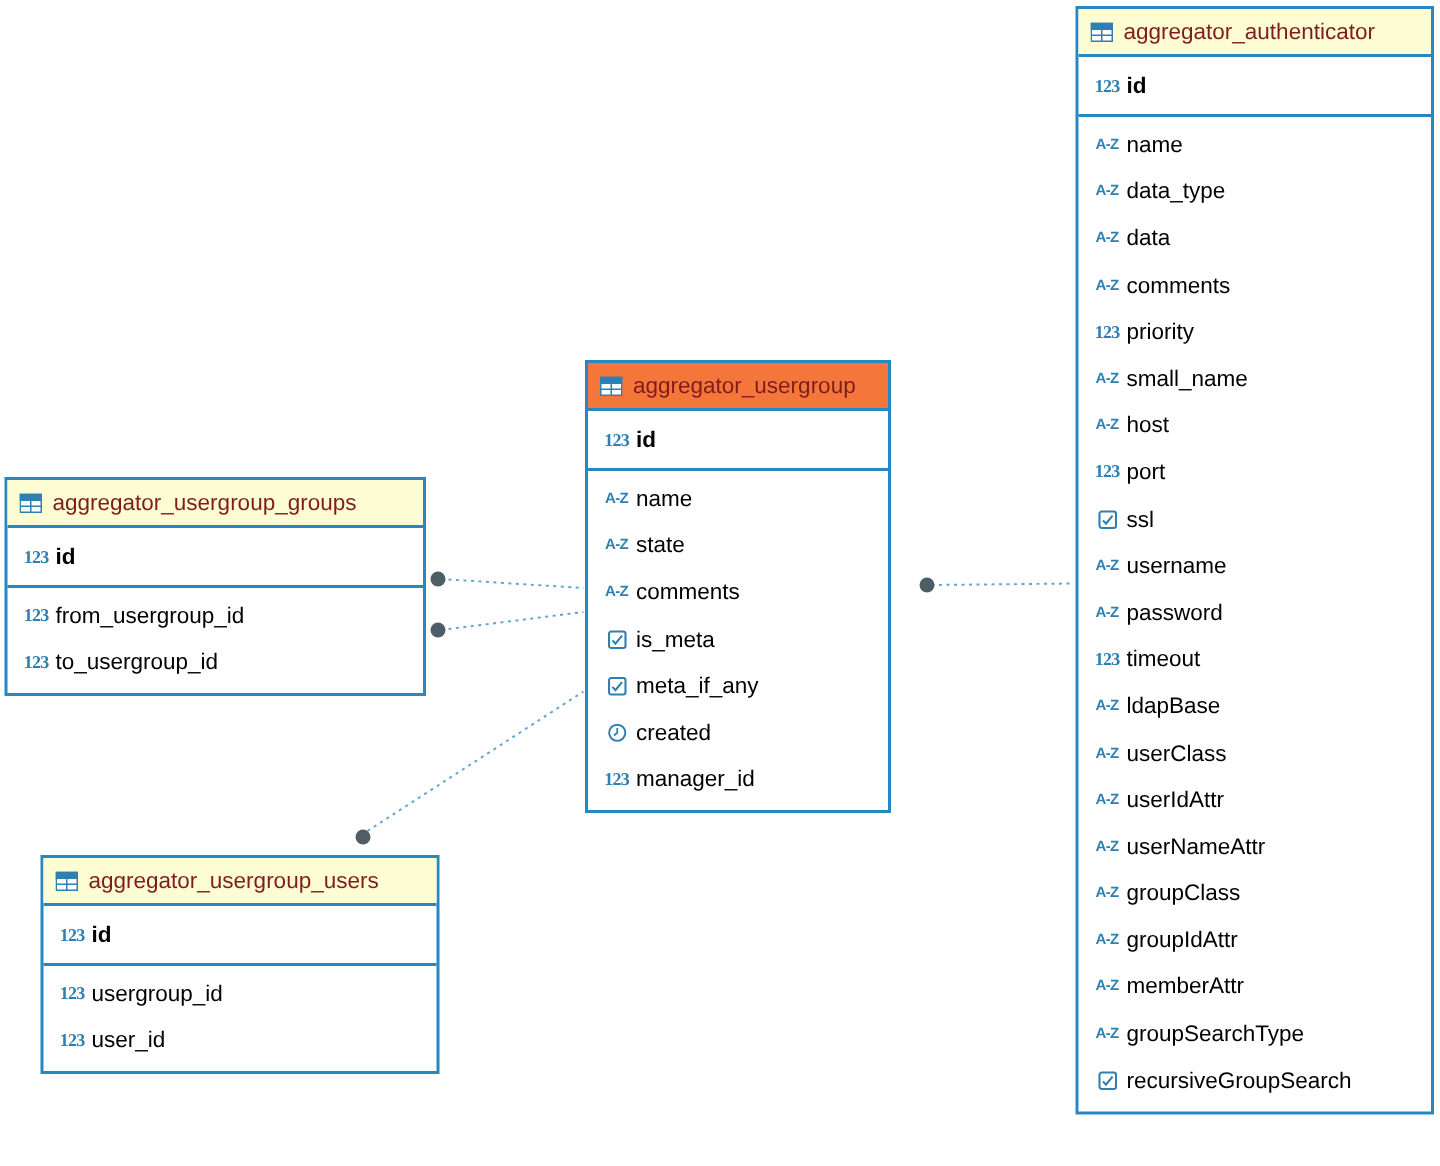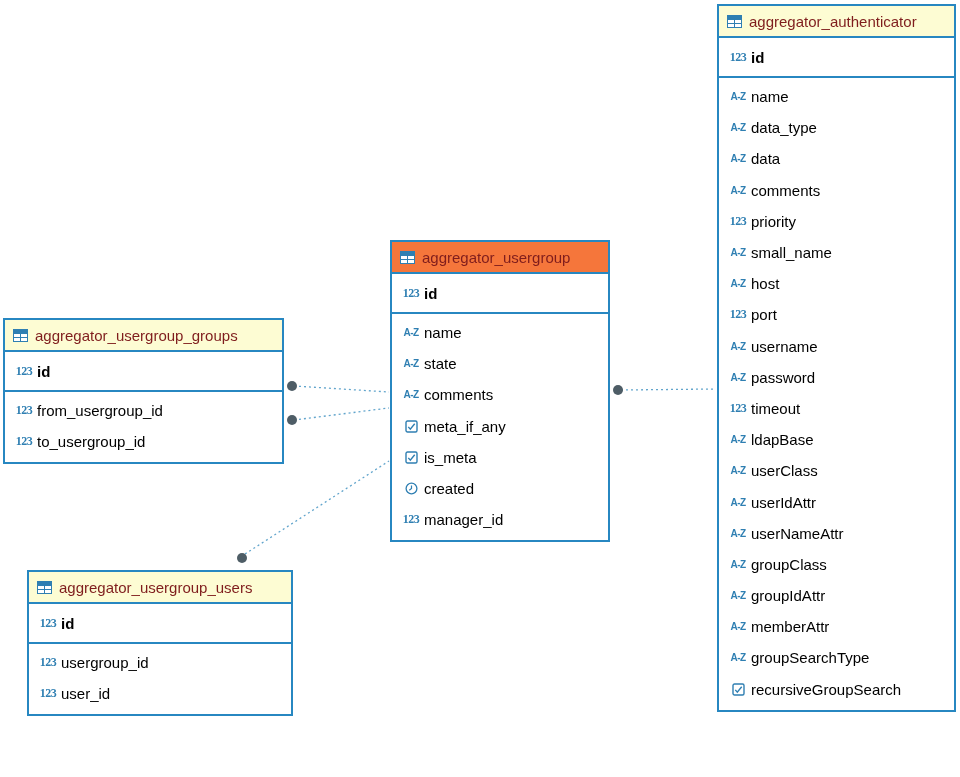--- a/index.html
+++ b/index.html
@@ -128,96 +128,105 @@
             <span class="cname">host</span>
           </div>
           <div class="col-row">
             <span class="icon-wrap">
               <span class="icon-123">123</span>
             </span>
             <span class="cname">port</span>
           </div>
           <div class="col-row">
             <span class="icon-wrap">
-              <span class="icon-az">A-Z</span>
-            </span>
-            <span class="cname">username</span>
-          </div>
-          <div class="col-row">
-            <span class="icon-wrap">
-              <span class="icon-az">A-Z</span>
-            </span>
-            <span class="cname">password</span>
-          </div>
-          <div class="col-row">
-            <span class="icon-wrap">
-              <span class="icon-123">123</span>
-            </span>
-            <span class="cname">timeout</span>
-          </div>
-          <div class="col-row">
-            <span class="icon-wrap">
-              <span class="icon-az">A-Z</span>
-            </span>
-            <span class="cname">ldapBase</span>
-          </div>
-          <div class="col-row">
-            <span class="icon-wrap">
-              <span class="icon-az">A-Z</span>
-            </span>
-            <span class="cname">userClass</span>
-          </div>
-          <div class="col-row">
-            <span class="icon-wrap">
-              <span class="icon-az">A-Z</span>
-            </span>
-            <span class="cname">userIdAttr</span>
-          </div>
-          <div class="col-row">
-            <span class="icon-wrap">
-              <span class="icon-az">A-Z</span>
-            </span>
-            <span class="cname">userNameAttr</span>
-          </div>
-          <div class="col-row">
-            <span class="icon-wrap">
-              <span class="icon-az">A-Z</span>
-            </span>
-            <span class="cname">groupClass</span>
-          </div>
-          <div class="col-row">
-            <span class="icon-wrap">
-              <span class="icon-az">A-Z</span>
-            </span>
-            <span class="cname">groupIdAttr</span>
-          </div>
-          <div class="col-row">
-            <span class="icon-wrap">
-              <span class="icon-az">A-Z</span>
-            </span>
-            <span class="cname">memberAttr</span>
-          </div>
-          <div class="col-row">
-            <span class="icon-wrap">
-              <span class="icon-az">A-Z</span>
-            </span>
-            <span class="cname">groupSearchType</span>
-          </div>
-          <div class="col-row">
-            <span class="icon-wrap">
               <svg width="13" height="13" viewBox="0 0 13 13">
                 <rect x="1" y="1" width="11" height="11" rx="1.5" fill="#fff" stroke="#2f7fb2" stroke-width="1.4"></rect>
                 <path d="M3.3 6.9 L5.3 9.1 L9.7 3.7" fill="none" stroke="#2f7fb2" stroke-width="1.4"></path>
               </svg>
             </span>
+            <span class="cname">ssl</span>
+          </div>
+          <div class="col-row">
+            <span class="icon-wrap">
+              <span class="icon-az">A-Z</span>
+            </span>
+            <span class="cname">username</span>
+          </div>
+          <div class="col-row">
+            <span class="icon-wrap">
+              <span class="icon-az">A-Z</span>
+            </span>
+            <span class="cname">password</span>
+          </div>
+          <div class="col-row">
+            <span class="icon-wrap">
+              <span class="icon-123">123</span>
+            </span>
+            <span class="cname">timeout</span>
+          </div>
+          <div class="col-row">
+            <span class="icon-wrap">
+              <span class="icon-az">A-Z</span>
+            </span>
+            <span class="cname">ldapBase</span>
+          </div>
+          <div class="col-row">
+            <span class="icon-wrap">
+              <span class="icon-az">A-Z</span>
+            </span>
+            <span class="cname">userClass</span>
+          </div>
+          <div class="col-row">
+            <span class="icon-wrap">
+              <span class="icon-az">A-Z</span>
+            </span>
+            <span class="cname">userIdAttr</span>
+          </div>
+          <div class="col-row">
+            <span class="icon-wrap">
+              <span class="icon-az">A-Z</span>
+            </span>
+            <span class="cname">userNameAttr</span>
+          </div>
+          <div class="col-row">
+            <span class="icon-wrap">
+              <span class="icon-az">A-Z</span>
+            </span>
+            <span class="cname">groupClass</span>
+          </div>
+          <div class="col-row">
+            <span class="icon-wrap">
+              <span class="icon-az">A-Z</span>
+            </span>
+            <span class="cname">groupIdAttr</span>
+          </div>
+          <div class="col-row">
+            <span class="icon-wrap">
+              <span class="icon-az">A-Z</span>
+            </span>
+            <span class="cname">memberAttr</span>
+          </div>
+          <div class="col-row">
+            <span class="icon-wrap">
+              <span class="icon-az">A-Z</span>
+            </span>
+            <span class="cname">groupSearchType</span>
+          </div>
+          <div class="col-row">
+            <span class="icon-wrap">
+              <svg width="13" height="13" viewBox="0 0 13 13">
+                <rect x="1" y="1" width="11" height="11" rx="1.5" fill="#fff" stroke="#2f7fb2" stroke-width="1.4"></rect>
+                <path d="M3.3 6.9 L5.3 9.1 L9.7 3.7" fill="none" stroke="#2f7fb2" stroke-width="1.4"></path>
+              </svg>
+            </span>
             <span class="cname">recursiveGroupSearch</span>
           </div>
         </div>
       </div>
-      <div class="erd-table selected" style="left: 390px; top: 240px; width: 220px;">
+      <div class="erd-table selected" style="left: 390px; top: 240px; width: 204px;">
         <div class="erd-header">
           <svg width="15" height="13" viewBox="0 0 15 13">
             <rect x="0.5" y="0.5" width="14" height="12" fill="#fff" stroke="#2f7fb2"></rect>
             <rect x="0.5" y="0.5" width="14" height="4" fill="#2f7fb2" stroke="#2f7fb2"></rect>
             <line x1="7.5" y1="4.5" x2="7.5" y2="12.5" stroke="#2f7fb2"></line>
             <line x1="0.5" y1="8.5" x2="14.5" y2="8.5" stroke="#2f7fb2"></line>
           </svg>
           <span class="erd-title">aggregator_usergroup</span>
         </div>
         <div class="pk-sec">
@@ -247,30 +256,30 @@
             </span>
             <span class="cname">comments</span>
           </div>
           <div class="col-row">
             <span class="icon-wrap">
               <svg width="13" height="13" viewBox="0 0 13 13">
                 <rect x="1" y="1" width="11" height="11" rx="1.5" fill="#fff" stroke="#2f7fb2" stroke-width="1.4"></rect>
                 <path d="M3.3 6.9 L5.3 9.1 L9.7 3.7" fill="none" stroke="#2f7fb2" stroke-width="1.4"></path>
               </svg>
             </span>
-            <span class="cname">meta_if_any</span>
+            <span class="cname">is_meta</span>
           </div>
           <div class="col-row">
             <span class="icon-wrap">
               <svg width="13" height="13" viewBox="0 0 13 13">
                 <rect x="1" y="1" width="11" height="11" rx="1.5" fill="#fff" stroke="#2f7fb2" stroke-width="1.4"></rect>
                 <path d="M3.3 6.9 L5.3 9.1 L9.7 3.7" fill="none" stroke="#2f7fb2" stroke-width="1.4"></path>
               </svg>
             </span>
-            <span class="cname">is_meta</span>
+            <span class="cname">meta_if_any</span>
           </div>
           <div class="col-row">
             <span class="icon-wrap">
               <svg width="13" height="13" viewBox="0 0 13 13">
                 <circle cx="6.5" cy="6.5" r="5.4" fill="#fff" stroke="#2f7fb2" stroke-width="1.3"></circle>
                 <path d="M6.5 3.4 L6.5 6.5 L4.3 8.3" fill="none" stroke="#2f7fb2" stroke-width="1.2"></path>
               </svg>
             </span>
             <span class="cname">created</span>
           </div>

